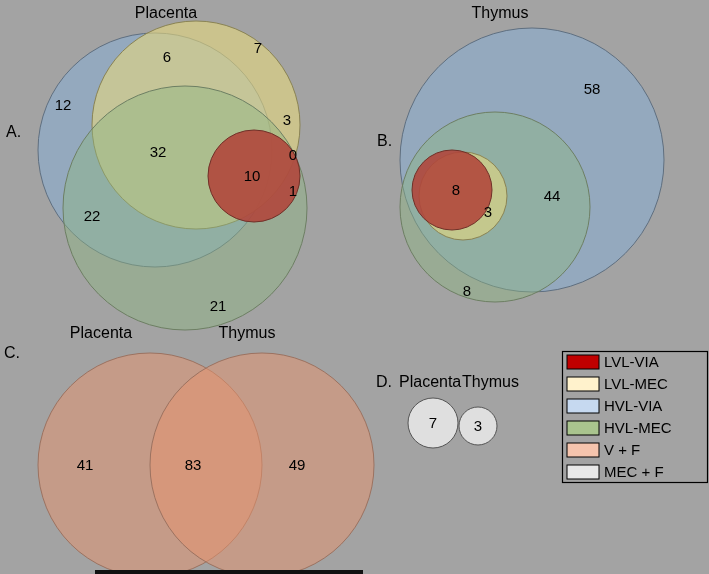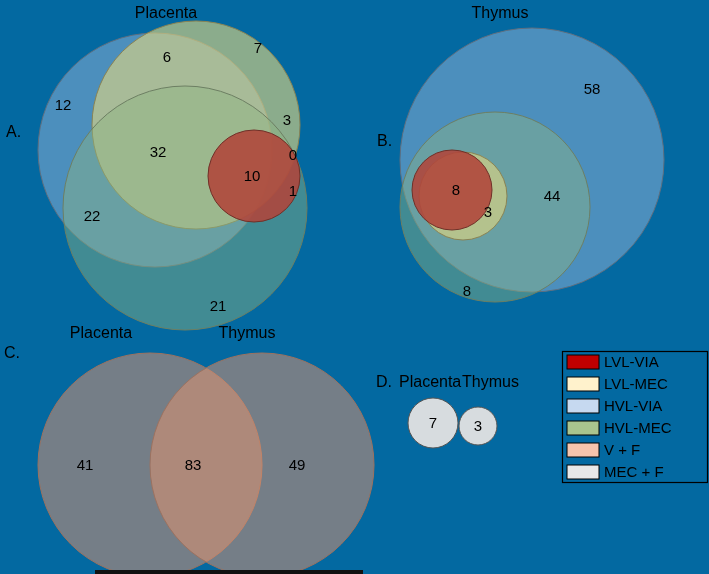--- a/index.html
+++ b/index.html
@@ -1,16 +1,16 @@
 <!DOCTYPE html>
 <html><head>
 <meta charset="utf-8">
 <style>
   html, body { margin: 0; padding: 0; background: #ffffff; }
-  .fig-wrap { width: 709px; height: 574px; position: relative; background: #0369a1; overflow: hidden; }
+  .fig-wrap { width: 709px; height: 574px; position: relative; background: #a3a3a3; overflow: hidden; }
   svg { font-family: "Liberation Sans", sans-serif; display: block; }
   text { fill: #000000; }
   .num    { font-size: 15px; text-anchor: middle; }
   .title  { font-size: 16px; text-anchor: middle; }
   .plabel { font-size: 16px; text-anchor: start; }
   .llabel { font-size: 15px; text-anchor: start; }
   circle  { stroke-width: 1; }
   .c-blue   { fill: #89AED6; fill-opacity: .55; stroke: #5f6f80; }
   .c-yellow { fill: #E6D87E; fill-opacity: .60; stroke: #8a8353; }
   .c-green  { fill: #8FB682; fill-opacity: .45; stroke: #6d7f63; }

